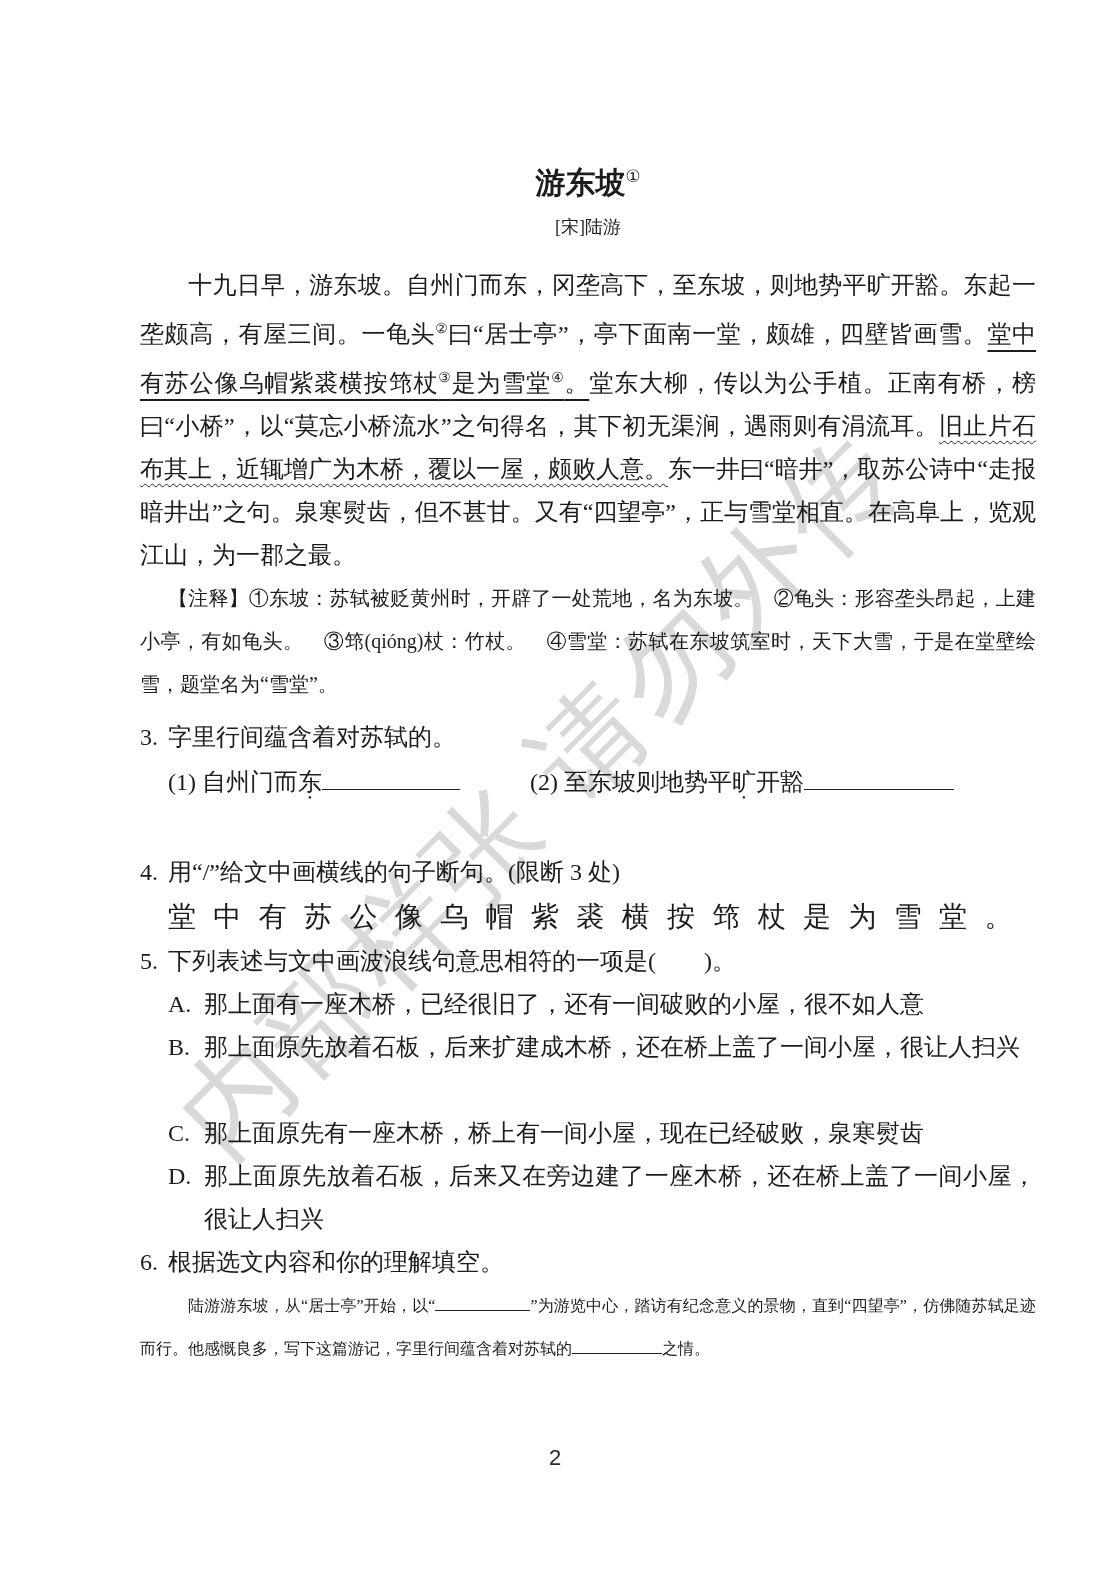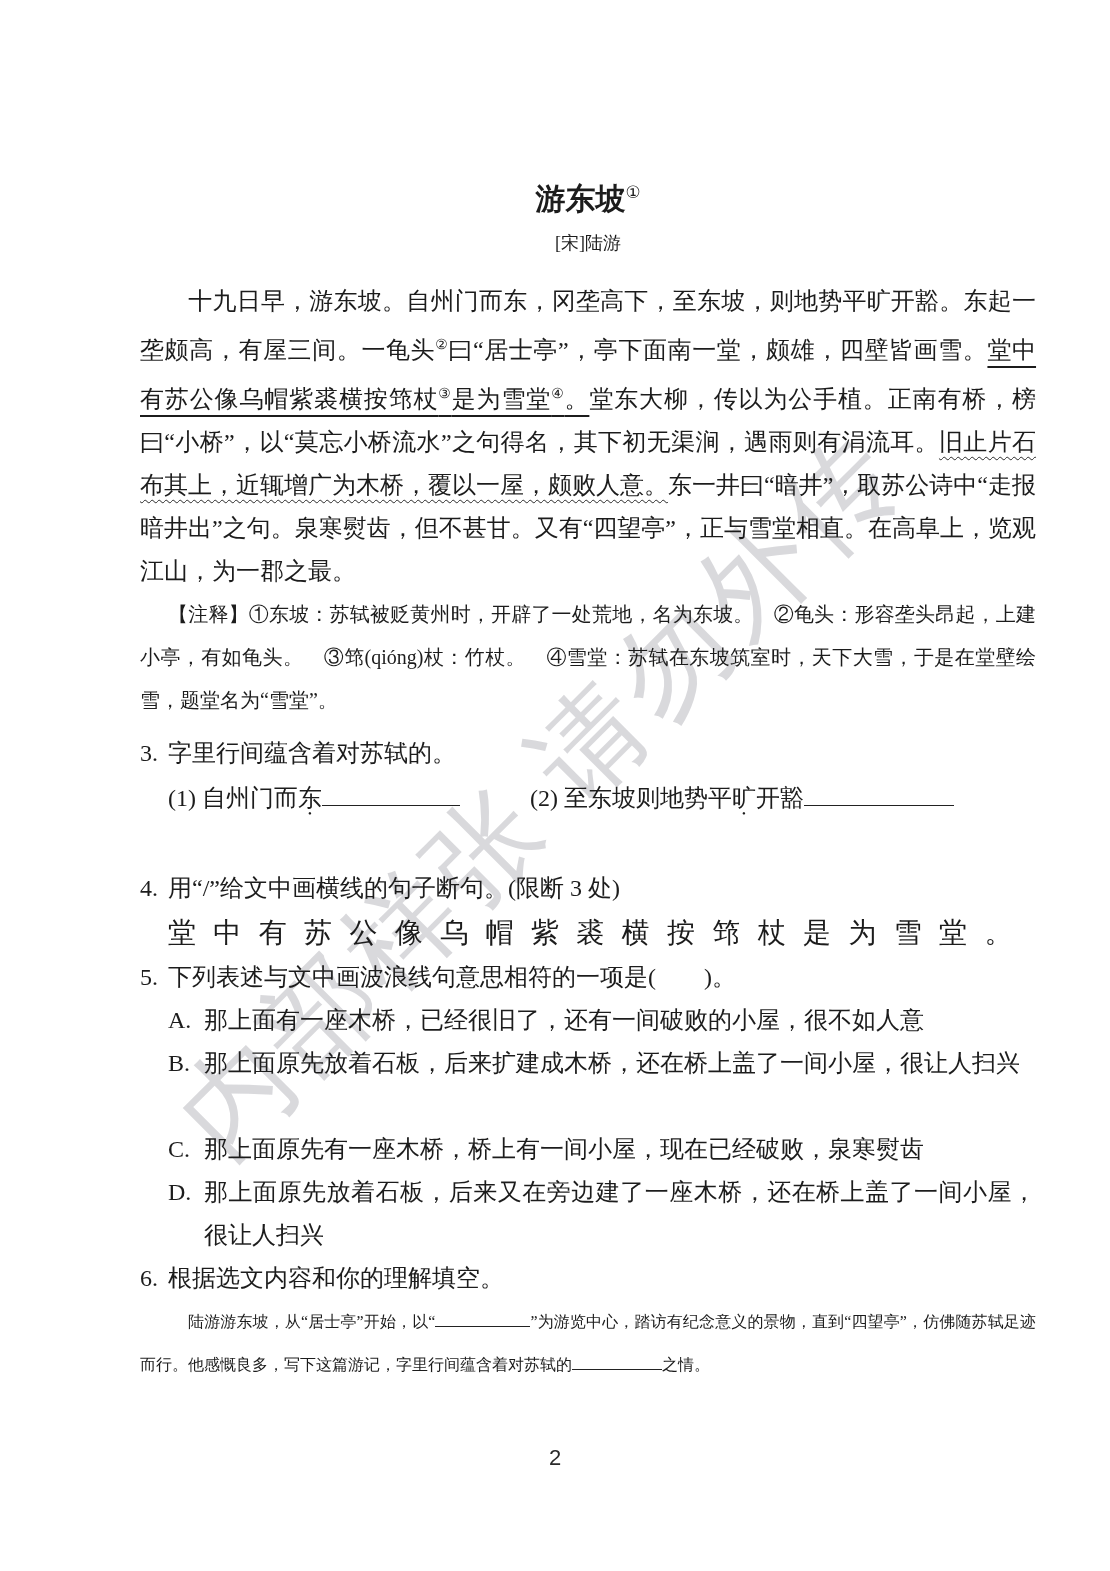--- a/index.html
+++ b/index.html
@@ -10,21 +10,21 @@
     color:#1c1c1c;
   }
   .watermark{
     position:absolute;top:795px;left:540px;z-index:0;
     transform:translate(-50%,-50%) rotate(-45deg);
     font-size:110px;letter-spacing:0.06em;white-space:nowrap;
     color:rgba(128,128,140,0.30);
     font-family:"Liberation Serif","DejaVu Serif",serif;
     pointer-events:none;
   }
-  .content{position:relative;z-index:1;padding:158px 74px 0 140px;margin-top:16px;}
+  .content{position:relative;z-index:1;padding:158px 74px 0 140px;}
   .doc-title{
     text-align:center;font-size:30px;line-height:38px;font-weight:700;
     font-family:"Liberation Sans","DejaVu Sans",sans-serif;
     margin:0 0 12px 0;
   }
   .doc-title .sup{font-size:0.56em;vertical-align:super;font-weight:400;}
   .author{text-align:center;font-size:18px;line-height:26px;margin:0 0 24px 0;}
   .passage{
     font-size:24px;line-height:43px;text-align:justify;margin:0;min-height:300px;
   }

